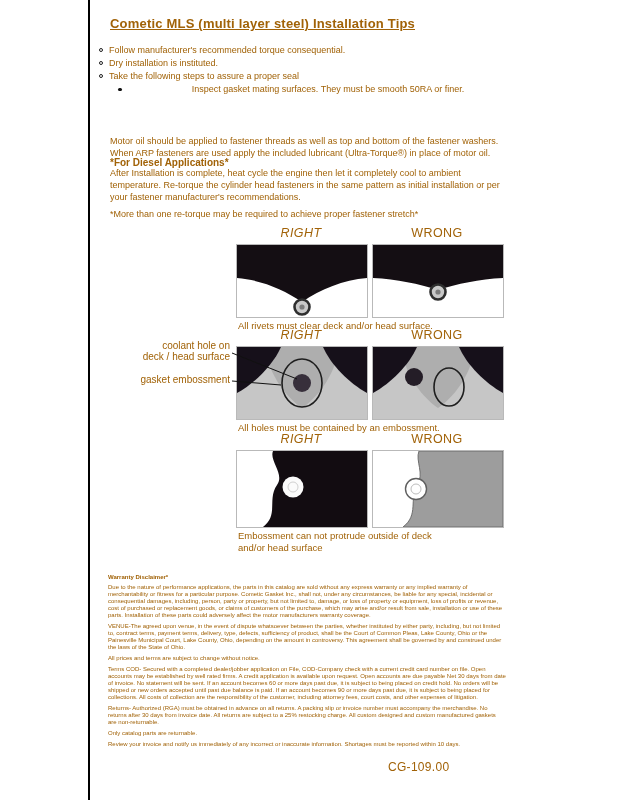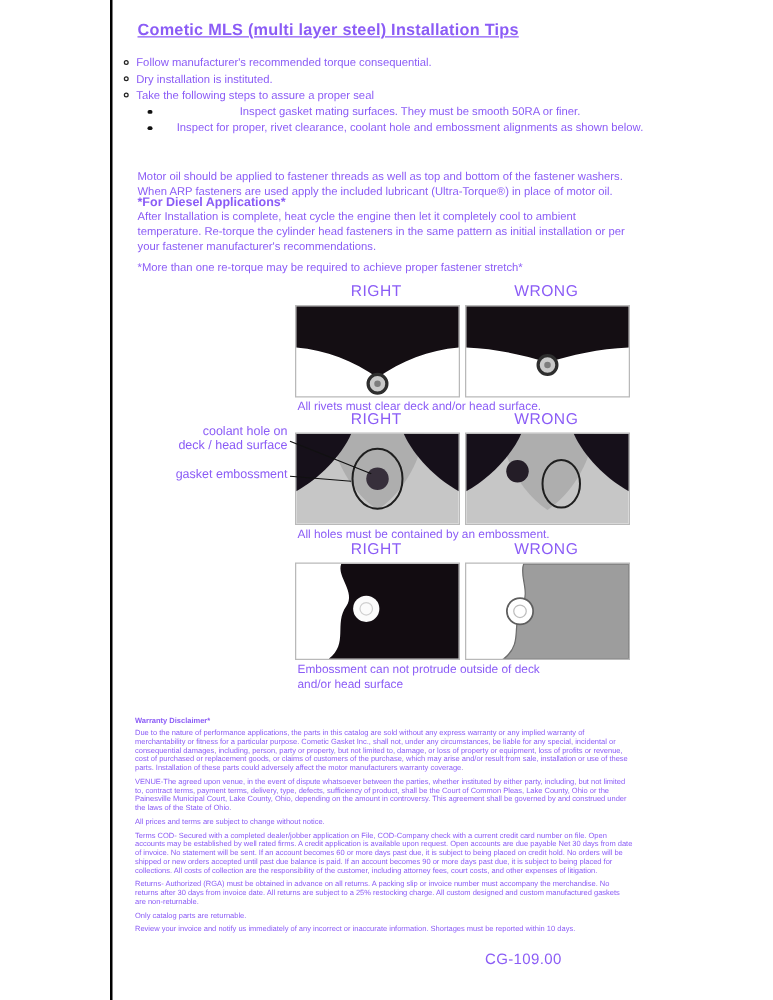--- a/index.html
+++ b/index.html
@@ -1,34 +1,34 @@
 <!DOCTYPE html>
 <html><head>
 <meta charset="utf-8">
 <style>
   html,body{margin:0;padding:0;background:#ffffff;}
   .page{position:relative;width:618px;height:800px;background:#ffffff;overflow:hidden;
-        font-family:"Liberation Sans",sans-serif;color:#8b5cf6;border-radius:22px;}
+        font-family:"Liberation Sans",sans-serif;color:#a16207;border-radius:22px;}
   .left-rule{position:absolute;left:88px;top:0;width:2px;height:800px;background:#000;}
   .title{position:absolute;left:110px;top:16px;font-size:13px;font-weight:bold;
          text-decoration:underline;letter-spacing:.2px;}
   .tips{position:absolute;left:98px;top:44px;font-size:9px;line-height:13px;width:430px;}
   .tip{position:relative;padding-left:11px;}
   .tip::before{content:"";position:absolute;left:1px;top:4px;width:4px;height:4px;
                border:1px solid #222;border-radius:50%;box-sizing:border-box;}
   .subtip{position:relative;padding-left:10px;margin-left:20px;text-align:center;}
   .subtip::before{content:"";position:absolute;left:0;top:4.5px;width:3.5px;height:3.5px;
                   background:#111;border-radius:50%;}
   .diesel-head{position:absolute;left:110px;top:117px;font-size:10px;font-weight:bold;margin-top:40px;}
   .body-para{position:absolute;left:110px;width:400px;font-size:9px;line-height:12px;}
   .para1{top:135px;}
   .para2{top:167px;}
   .note{position:absolute;left:110px;top:209px;font-size:9px;}
   .hdr{position:absolute;width:130px;text-align:center;font-size:12.5px;letter-spacing:.4px;}
-  .hdr.l{left:236px;} .hdr.r{left:372px;}
+  .hdr.l{left:236px;font-style:italic;} .hdr.r{left:372px;}
   .hdr.r1{top:226px;} .hdr.r2{top:328px;} .hdr.r3{top:432px;}
   .panel{position:absolute;width:130px;border:1px solid #b9b9b9;background:#fff;box-sizing:content-box;}
   .panel svg{display:block;}
   .pl{left:236px;} .pr{left:372px;}
   .row1{top:244px;height:72px;} .row2{top:346px;height:72px;} .row3{top:450px;height:76px;}
   .caption{position:absolute;left:238px;font-size:9.5px;line-height:11.5px;}
   .cap1{top:320px;} .cap2{top:422px;} .cap3{top:530px;width:210px;}
   .callout{position:absolute;width:118px;left:112px;text-align:right;font-size:10px;
            line-height:10.5px;white-space:pre-line;}
   .co1{top:341px;} .co2{top:375px;}
@@ -45,21 +45,20 @@
 
   <div class="left-rule"></div>
 
   <div class="title">Cometic MLS (multi layer steel) Installation Tips</div>
 
   <div class="tips">
     <div class="tip"><span>Follow manufacturer's recommended torque consequential.</span></div>
     <div class="tip"><span>Dry installation is instituted.</span></div>
     <div class="tip"><span>Take the following steps to assure a proper seal</span></div>
     <div class="subtip"><span>Inspect gasket mating surfaces.  They must be smooth 50RA or finer.</span></div>
-    <div class="subtip"><span>Inspect for proper, rivet clearance, coolant hole and embossment alignments as shown below.</span></div>
   </div>
 
   <div class="diesel-head">*For Diesel Applications*</div>
   <div class="body-para para1">Motor oil should be applied to fastener threads as well as top and bottom of the fastener washers. When ARP fasteners are used apply the included lubricant (Ultra-Torque®) in place of motor oil.</div>
   <div class="body-para para2">After Installation is complete, heat cycle the engine then let it completely cool to ambient temperature. Re-torque the cylinder head fasteners in the same pattern as initial installation or per your fastener manufacturer's recommendations.</div>
   <div class="note">*More than one re-torque may be required to achieve proper fastener stretch*</div>
 
   <div class="hdr l r1">RIGHT</div>
   <div class="hdr r r1">WRONG</div>
 

